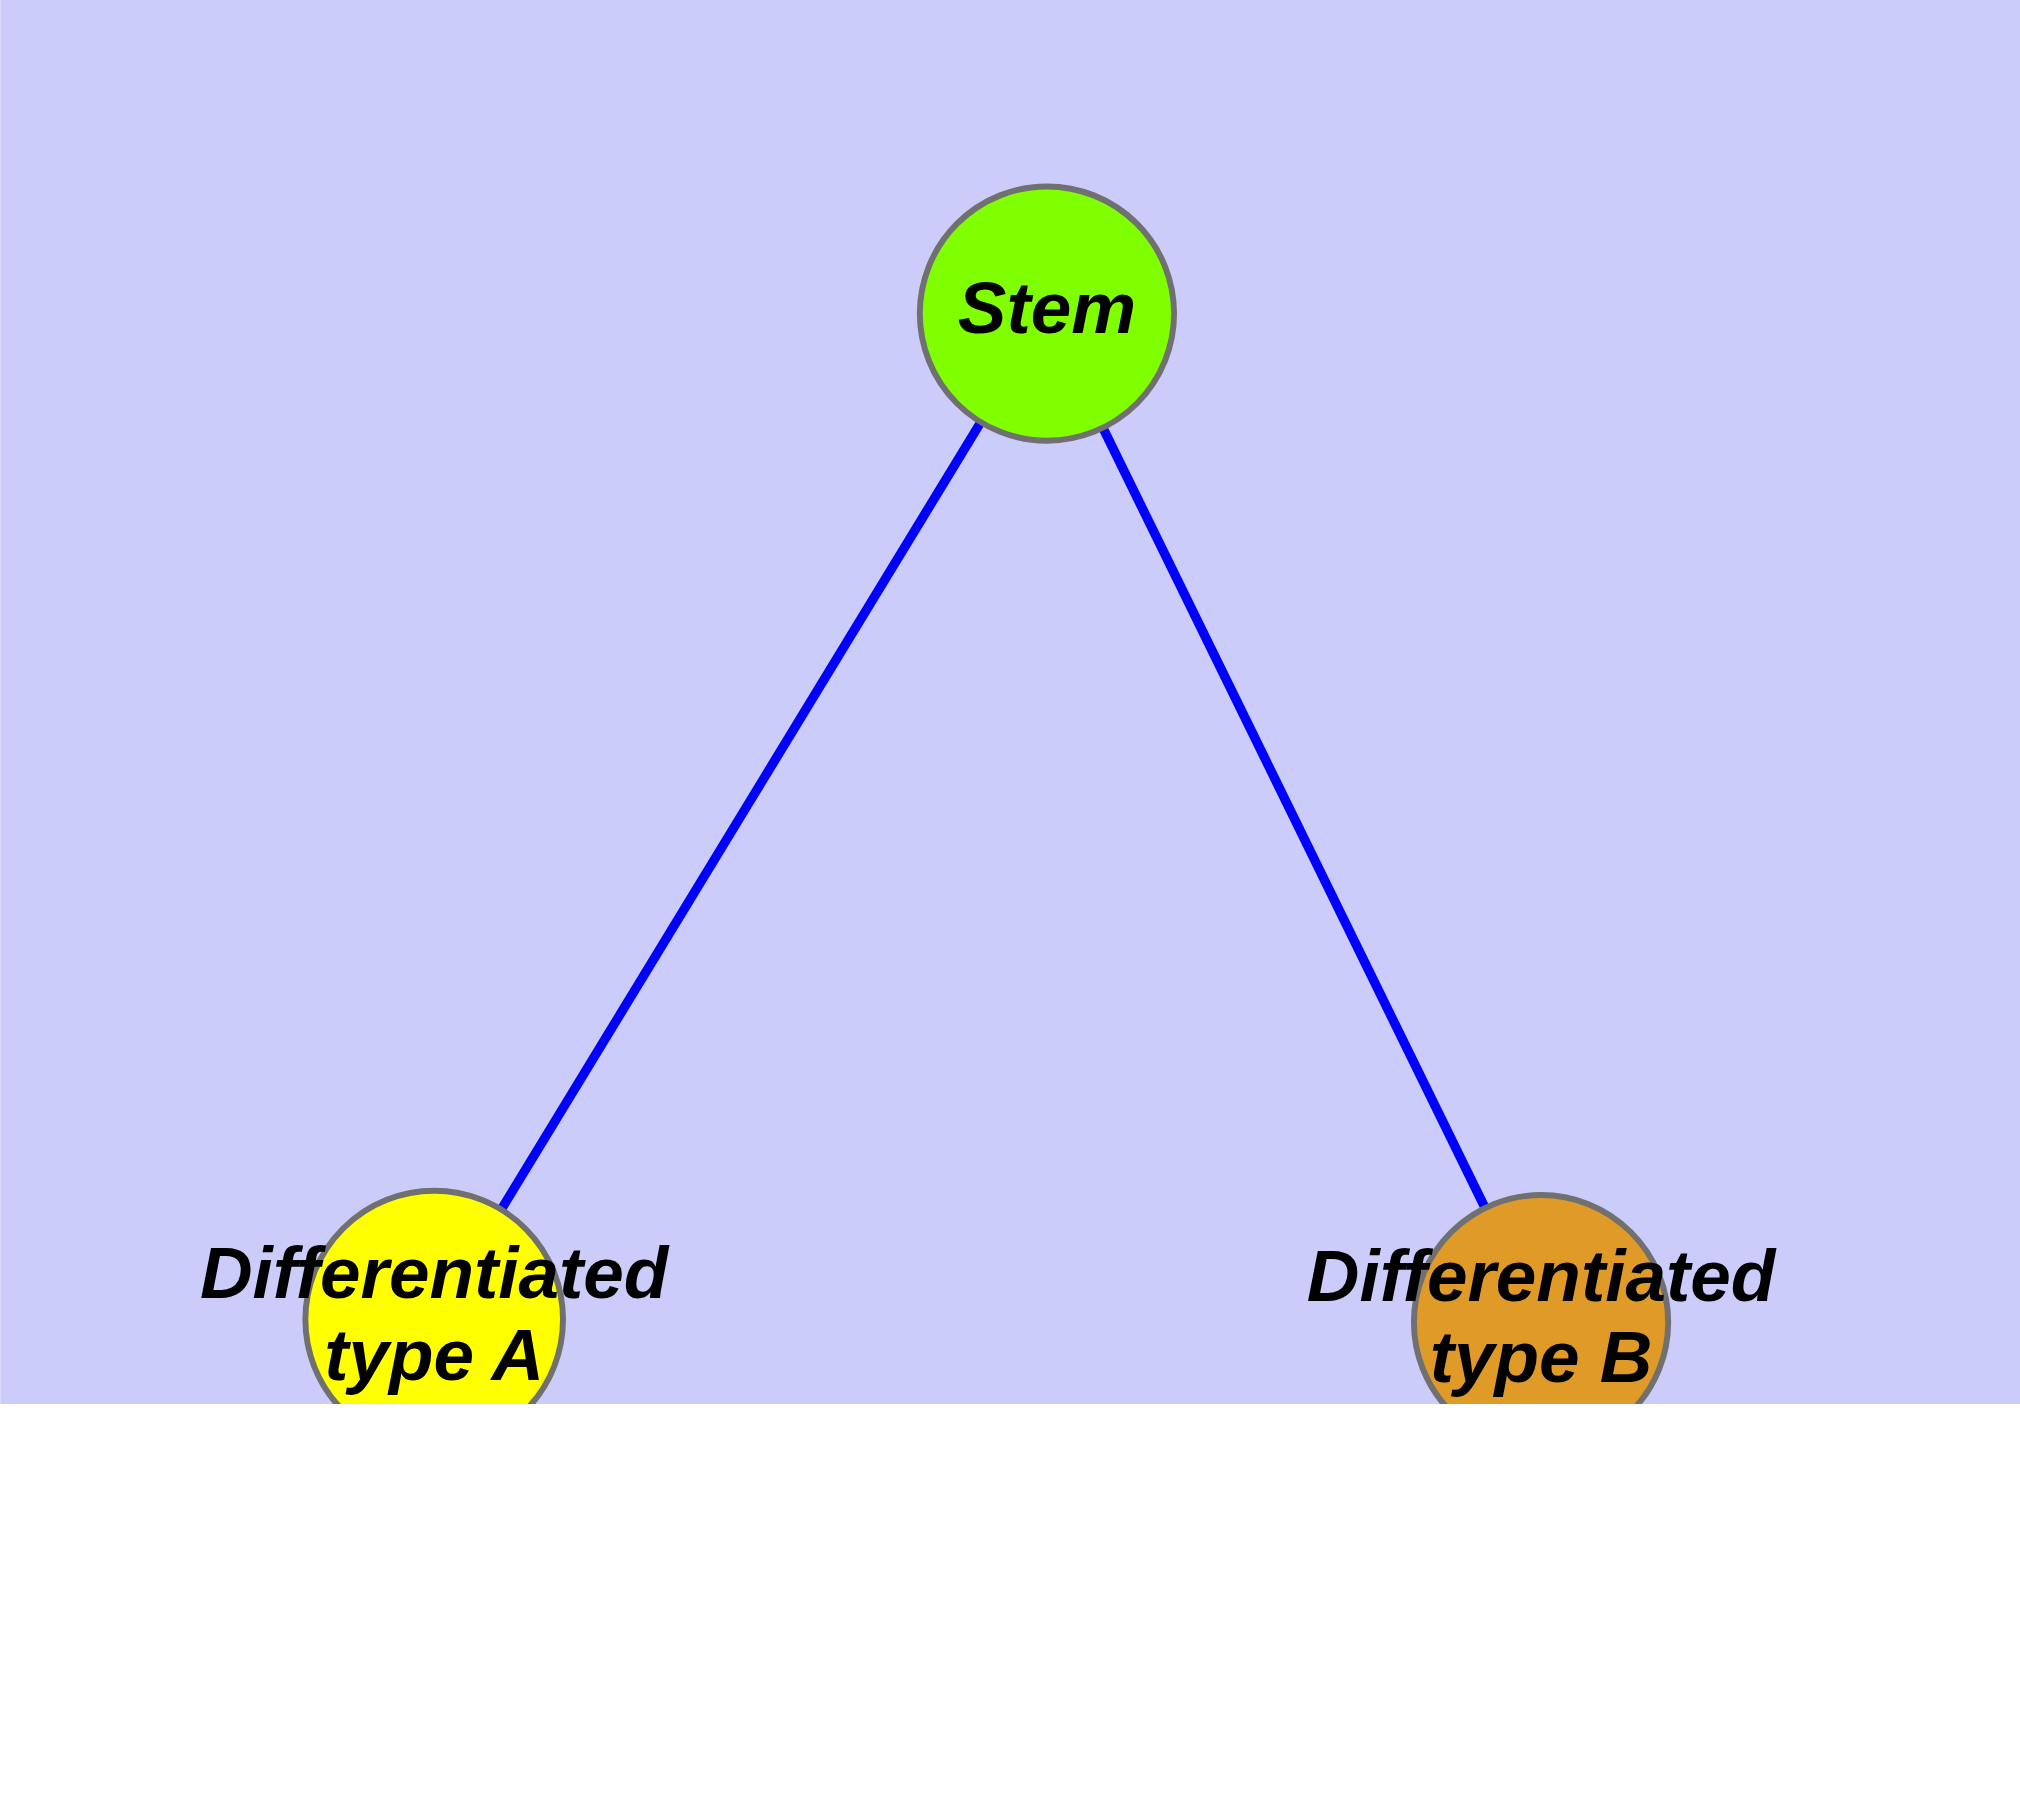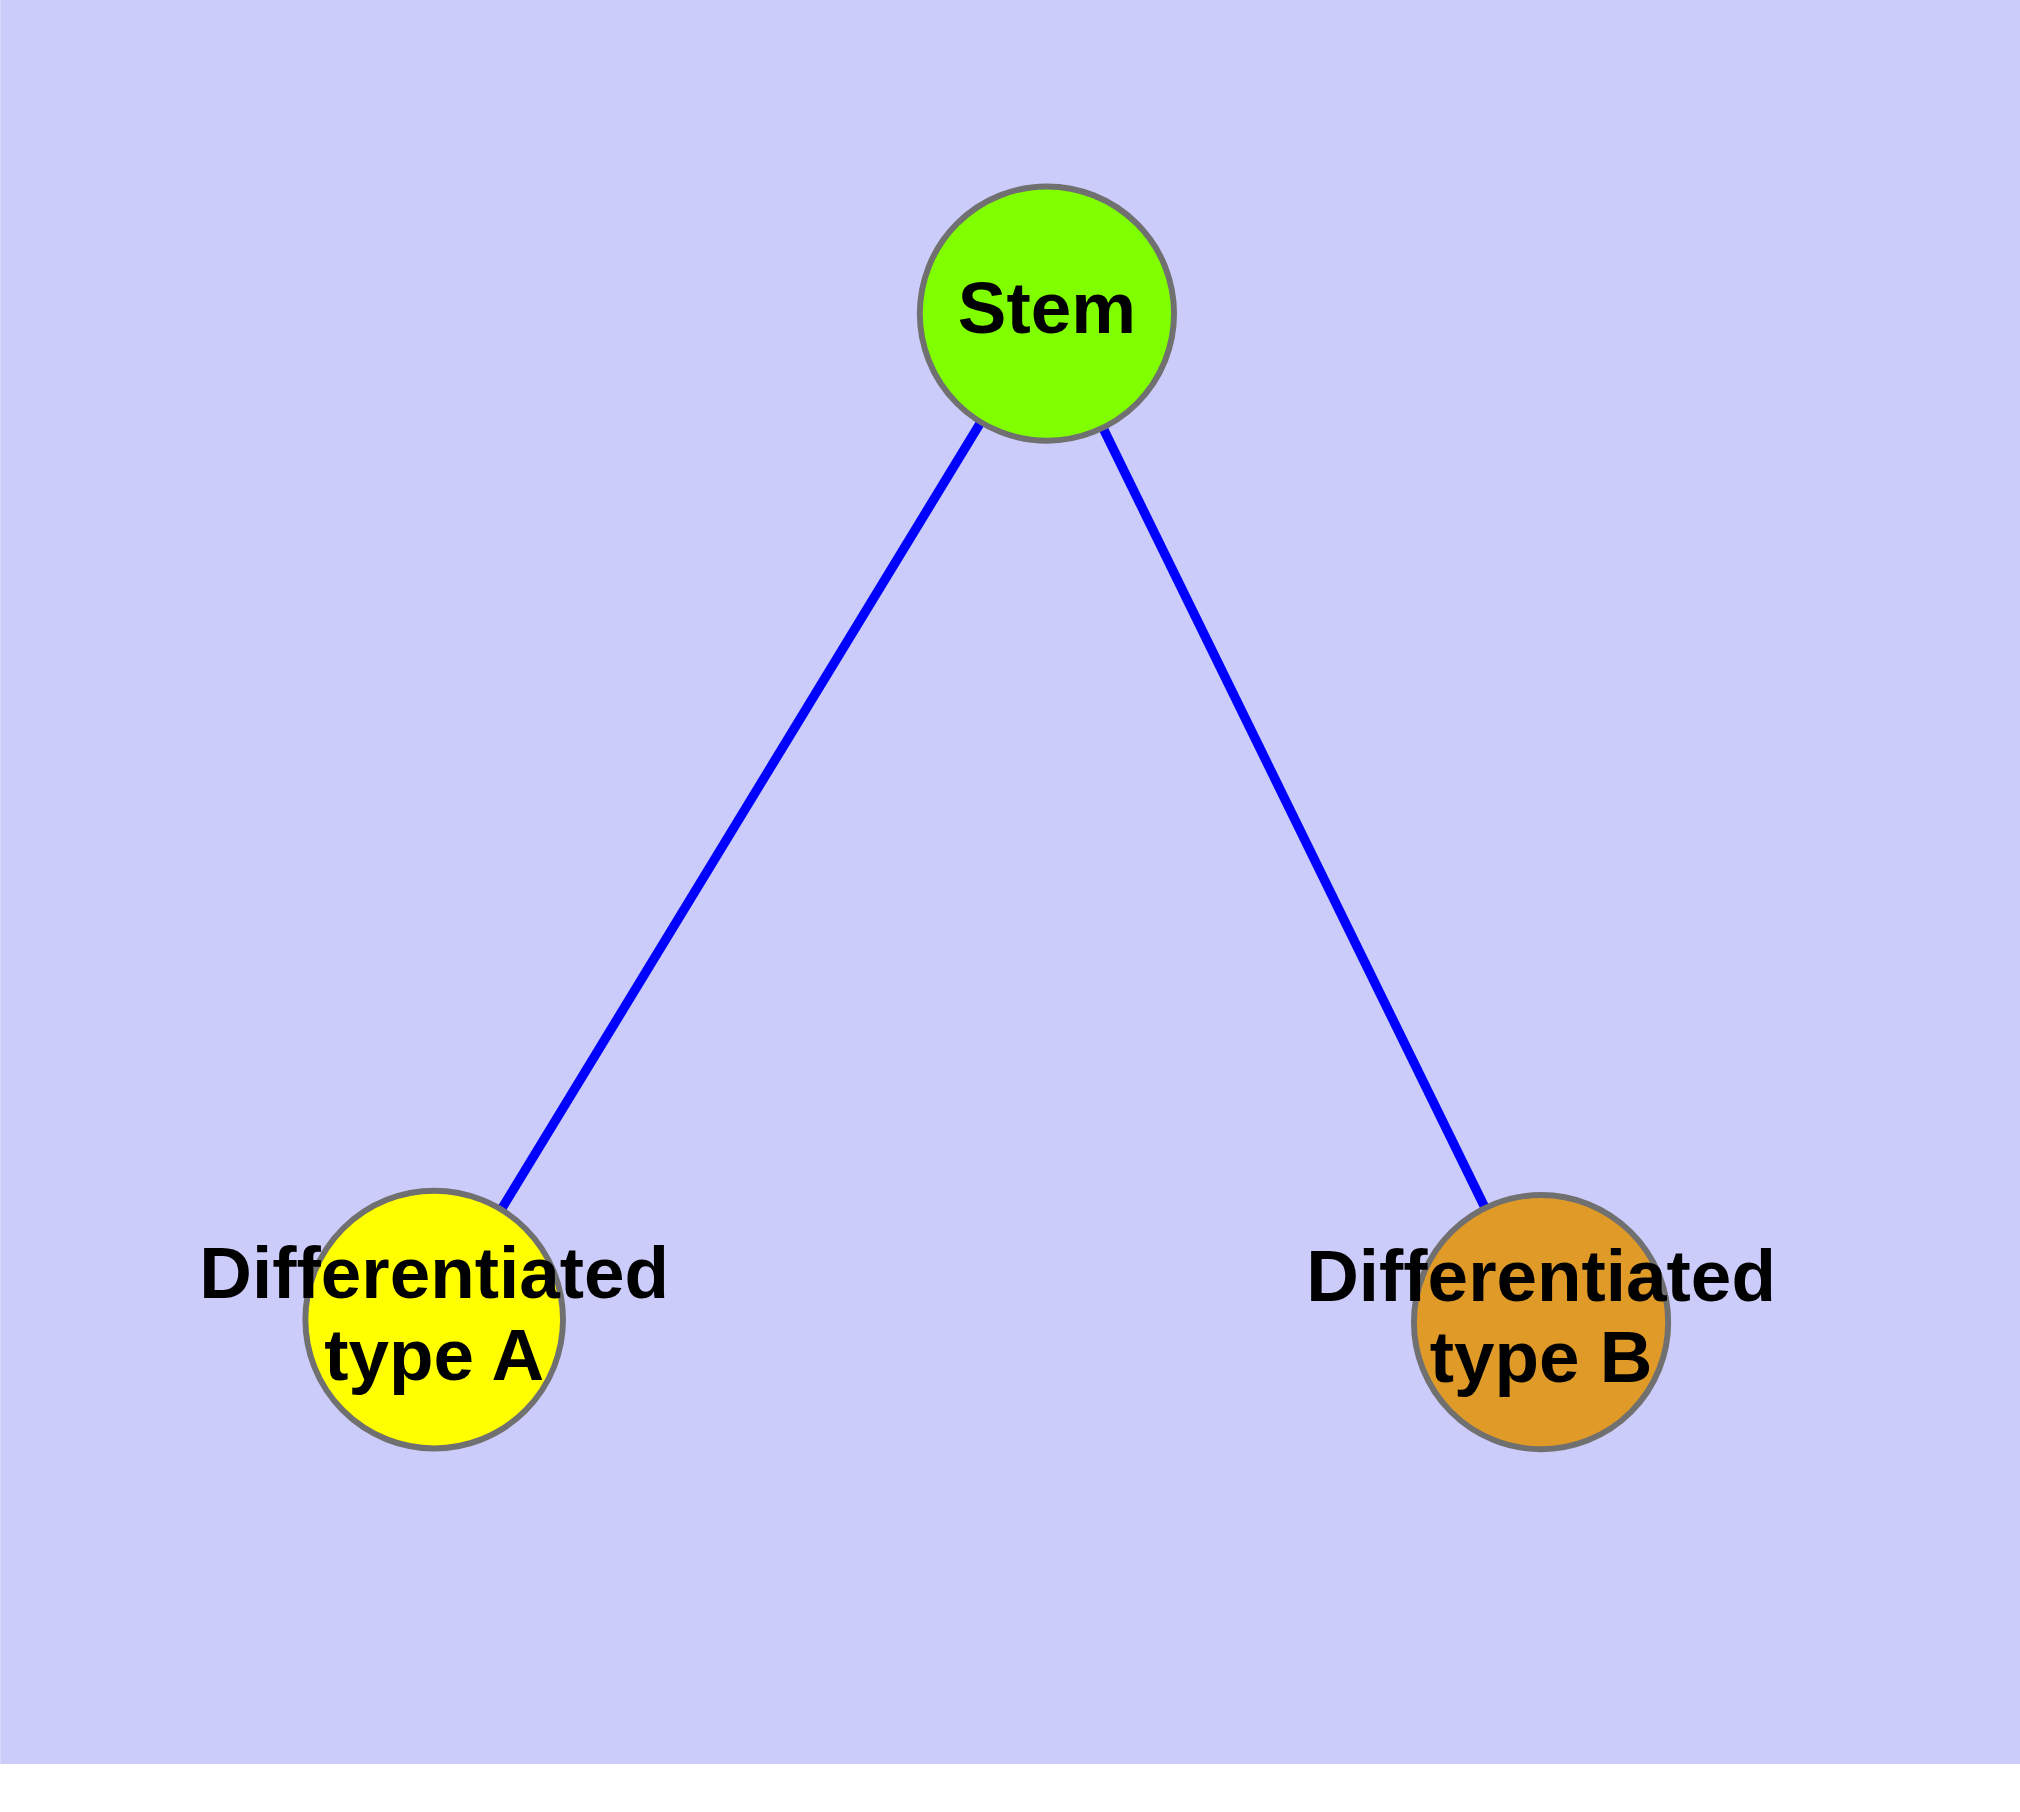--- a/index.html
+++ b/index.html
@@ -28,21 +28,21 @@
     font-weight: bold;
     fill: #000000;
     dominant-baseline: middle;
     text-anchor: middle;
     white-space: pre;
   }
 </style>
 </head>
 <body>
 
-<div id="canvas" style="width: 2021px; height: 1764px;">
+<div id="canvas" style="width: 2021px; height: 1404px; font-style: italic;">
   <svg id="graph-svg" viewBox="0 0 2384 2138" xmlns="http://www.w3.org/2000/svg">
 
     <rect id="bg-rect" x="0" y="0" width="2384" height="2138" fill="#ccccfa"></rect>
 
     <g id="edges-layer">
         <line x1="1235" y1="370" x2="512" y2="1557" stroke="#0000ff" stroke-width="11" stroke-linecap="butt"></line>
         <line x1="1235" y1="370" x2="1818" y2="1560" stroke="#0000ff" stroke-width="11" stroke-linecap="butt"></line>
       </g>
     <g id="nodes-layer">
         <g>

